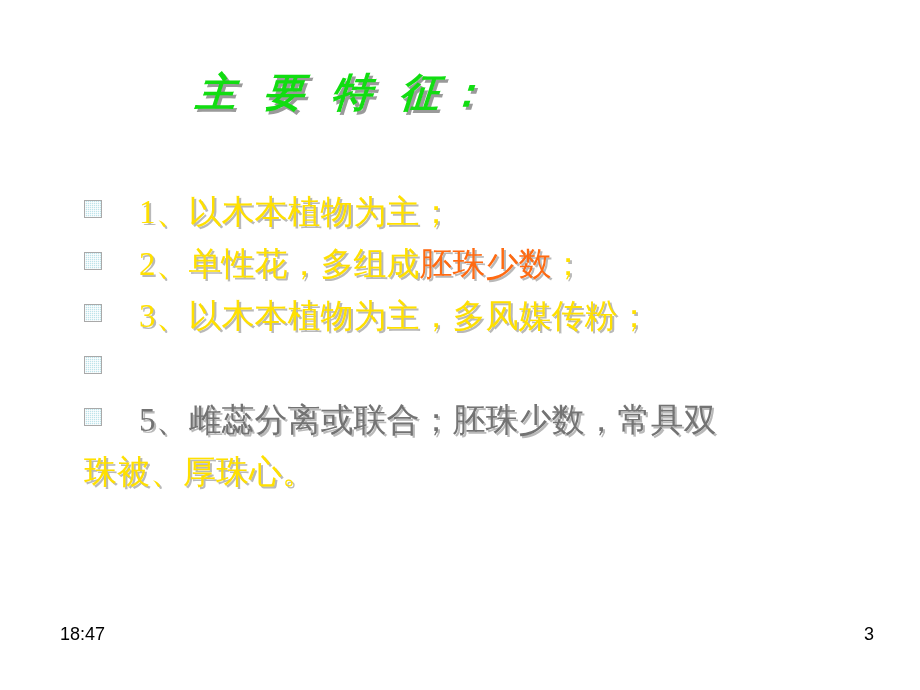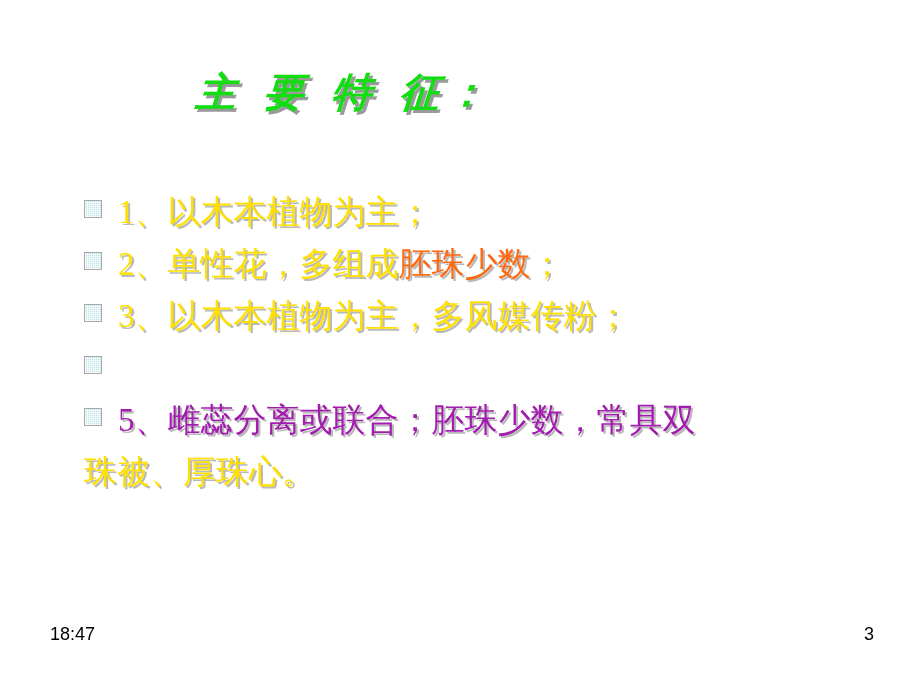--- a/index.html
+++ b/index.html
@@ -52,20 +52,21 @@
     width: 800px;
   }
 
   .bullet-row {
     position: relative;
     display: flex;
     align-items: flex-start;
     min-height: 52px;
     margin: 0;
     padding: 0;
+    gap: 21px;
   }
 
   .bullet-marker {
     flex: 0 0 auto;
     width: 18px;
     height: 18px;
     margin-top: 14px;
     margin-right: 16px;
     background-color: #bde3ea;
     background-image:
@@ -113,21 +114,21 @@
   
   #footer {
     position: absolute;
     left: 0;
     top: 624px;
     width: 920px;
     height: 36px;
   }
   #footer-time {
     position: absolute;
-    left: 50px;
+    left: 60px;
     top: 0;
     font-family: "Liberation Sans", "DejaVu Sans", sans-serif;
     font-size: 18px;
     color: #000000;
   }
   #footer-page {
     position: absolute;
     right: 46px;
     top: 0;
     font-family: "Liberation Sans", "DejaVu Sans", sans-serif;
@@ -160,21 +161,21 @@
       <span class="bullet-marker" style="background-color: rgb(189, 227, 234); border-color: rgb(169, 169, 169);"></span>
       <span class="line-text" style="color: rgb(255, 224, 0); text-shadow: rgb(185, 185, 185) 2px 2px 0px;"><span class="lat">3、</span><span>以木本植物为主，多风媒传粉</span><span>；</span></span>
     </div>
 
     <div class="bullet-row">
       <span class="bullet-marker" style="background-color: rgb(189, 227, 234); border-color: rgb(169, 169, 169);"></span>
     </div>
 
     <div class="bullet-row">
       <span class="bullet-marker" style="background-color: rgb(189, 227, 234); border-color: rgb(169, 169, 169);"></span>
-      <span class="line-text" style="color: #a21caf; text-shadow: rgb(185, 185, 185) 2px 2px 0px;"><span class="lat">5、</span><span>雌蕊分离或联合；胚珠少数，常具双</span></span>
+      <span class="line-text" style="color: #737373; text-shadow: rgb(185, 185, 185) 2px 2px 0px;"><span class="lat">5、</span><span>雌蕊分离或联合；胚珠少数，常具双</span></span>
     </div>
 
     <div class="cont-row">
       <span class="line-text" style="color: rgb(255, 224, 0); text-shadow: rgb(185, 185, 185) 2px 2px 0px;">珠被、厚珠心。</span>
     </div>
 
 
   </div>
 
   <div id="footer">

